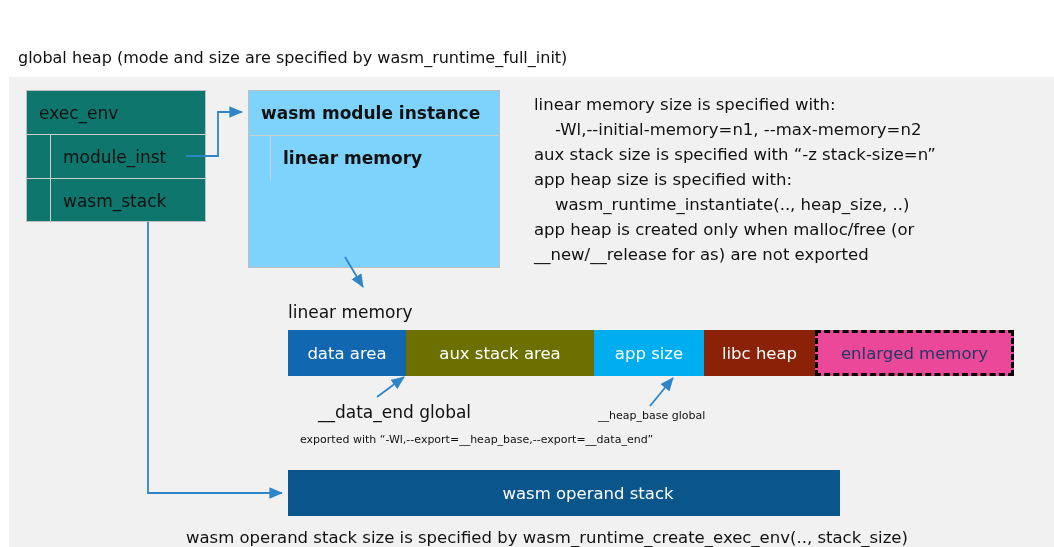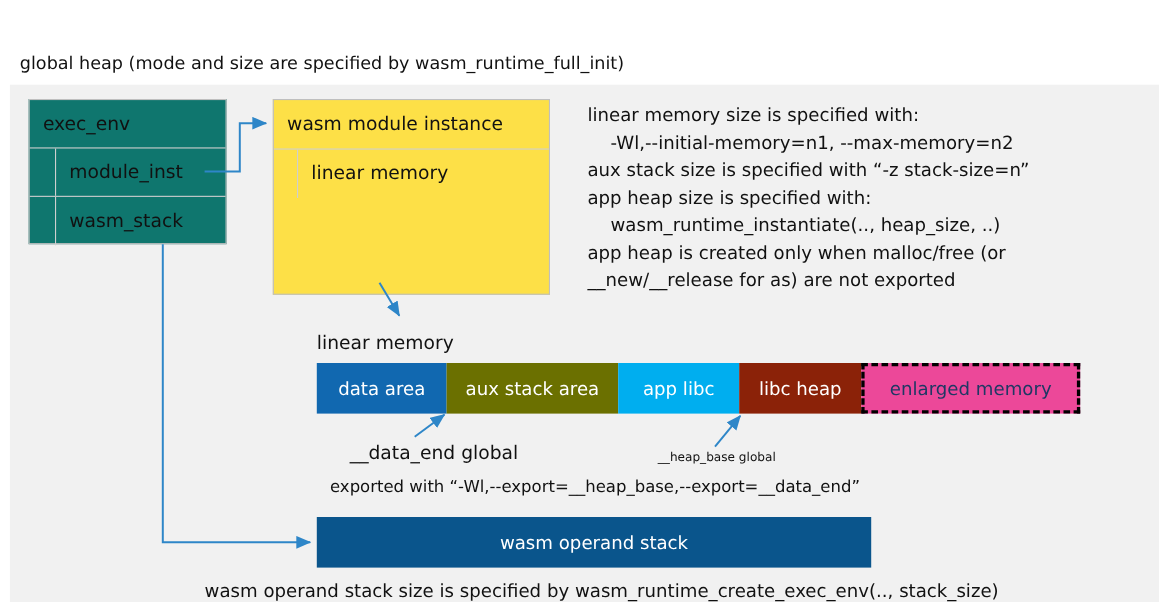--- a/index.html
+++ b/index.html
@@ -117,26 +117,27 @@
     left: 288px;
     top: 426px;
     width: 504px;
     height: 46px;
     background: #0a558c;
     color: #ffffff;
     display: flex;
     align-items: center;
     justify-content: center;
     font-size: 16.5px;
+    padding-left: 48px;
   }
 
   
   #data-end-label  { position: absolute; left: 318px; top: 358px; font-size: 17px; color: #111111; white-space: nowrap; }
   #heap-base-label { position: absolute; left: 598px; top: 365px; font-size: 11px; color: #111111; white-space: nowrap; }
-  #export-label    { position: absolute; left: 300px; top: 389px; font-size: 15px; color: #111111; white-space: nowrap; }
+  #export-label    { position: absolute; left: 300px; top: 389px; font-size: 11px; color: #111111; white-space: nowrap; }
   #bottom-note     { left: 186px; top: 481px; }
 
   svg.overlay {
     position: absolute;
     left: 0; top: 0;
     width: 1054px;
     height: 547px;
     pointer-events: none;
   }
 </style>
@@ -156,21 +157,21 @@
     <div class="boxrow">
       <div class="indent-gutter"></div>
       <span class="rowlabel">module_inst</span>
     </div>
     <div class="boxrow">
       <div class="indent-gutter"></div>
       <span class="rowlabel">wasm_stack</span>
     </div>
   </div>
 
-  <div class="boxgroup" id="module-inst-box" style="background: #fde047;">
+  <div class="boxgroup" id="module-inst-box" style="background: #7dd3fc; font-weight: bold;">
     <div class="boxrow hdr">
       <span class="rowlabel">wasm module instance</span>
     </div>
     <div class="boxrow">
       <div class="indent-gutter"></div>
       <span class="rowlabel">linear memory</span>
     </div>
   </div>
 
   <div class="note" id="note-right">linear memory size is specified with:
@@ -179,25 +180,25 @@
 app heap size is specified with:
     wasm_runtime_instantiate(.., heap_size, ..)
 app heap is created only when malloc/free (or
 __new/__release for as) are not exported</div>
 
   <div id="linmem-label">linear memory</div>
   <div id="linmem-bar">
       <div class="seg" style="width: 118px; background: rgb(17, 104, 176); color: rgb(255, 255, 255);">
         <span>data area</span>
       </div>
-      <div class="seg" style="width: 156px; background: rgb(107, 112, 0); color: rgb(255, 255, 255);">
+      <div class="seg" style="width: 188px; background: rgb(107, 112, 0); color: rgb(255, 255, 255);">
         <span>aux stack area</span>
       </div>
       <div class="seg" style="width: 110px; background: rgb(0, 174, 239); color: rgb(255, 255, 255);">
-        <span>app libc</span>
+        <span>app size</span>
       </div>
       <div class="seg" style="width: 111px; background: rgb(139, 34, 8); color: rgb(255, 255, 255);">
         <span>libc heap</span>
       </div>
       <div class="seg dashed" style="width: 199px; color: rgb(31, 56, 100);">
         <span>enlarged memory</span>
       </div>
     </div>
 
   <div id="data-end-label">__data_end global</div>

